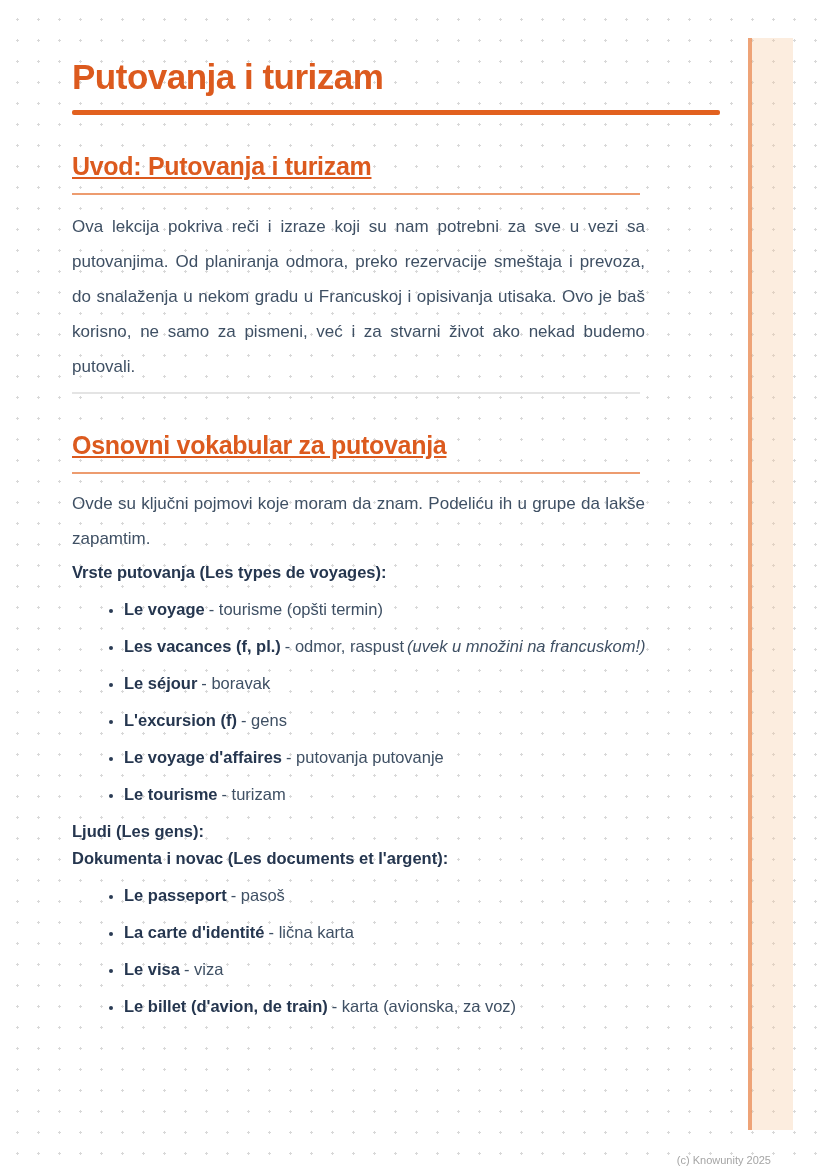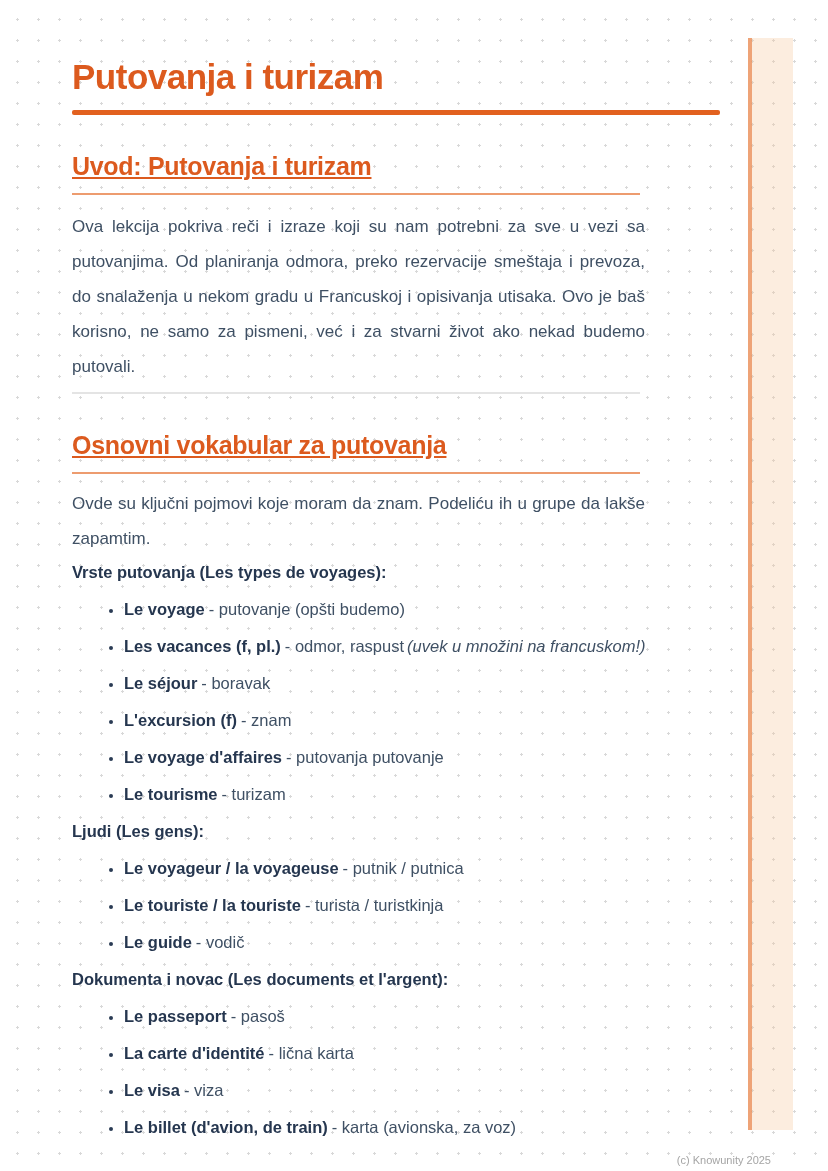--- a/index.html
+++ b/index.html
@@ -142,51 +142,40 @@
   </section>
 
   <section>
     <h2 class="section-heading">Osnovni vokabular za putovanja</h2>
     <div class="h2-rule"></div>
     <p class="para">Ovde su ključni pojmovi koje moram da znam. Podeliću ih u grupe da lakše zapamtim.</p>
 
     <p class="group-label">Vrste putovanja (Les types de voyages):</p>
     <ul class="vocab-list">
       <li>
-        <strong>Le voyage</strong><span>- putovanje (opšti budemo)</span>
+        <strong>Le voyage</strong><span>- tourisme (opšti termin)</span>
       </li>
       <li>
         <strong>Les vacances (f, pl.)</strong><span>- odmor, raspust</span><span class="note">(uvek u množini na francuskom!)</span>
       </li>
       <li>
         <strong>Le séjour</strong><span>- boravak</span>
       </li>
       <li>
-        <strong>L'excursion (f)</strong><span>- znam</span>
+        <strong>L'excursion (f)</strong><span>- gens</span>
       </li>
       <li>
         <strong>Le voyage d'affaires</strong><span>- putovanja putovanje</span>
       </li>
       <li>
         <strong>Le tourisme</strong><span>- turizam</span>
       </li>
     </ul>
 
     <p class="group-label">Ljudi (Les gens):</p>
-    <ul class="vocab-list">
-      <li>
-        <strong>Le voyageur / la voyageuse</strong><span>- putnik / putnica</span>
-      </li>
-      <li>
-        <strong>Le touriste / la touriste</strong><span>- turista / turistkinja</span>
-      </li>
-      <li>
-        <strong>Le guide</strong><span>- vodič</span>
-      </li>
-    </ul>
 
     <p class="group-label">Dokumenta i novac (Les documents et l'argent):</p>
     <ul class="vocab-list">
       <li>
         <strong>Le passeport</strong><span>- pasoš</span>
       </li>
       <li>
         <strong>La carte d'identité</strong><span>- lična karta</span>
       </li>
       <li>

